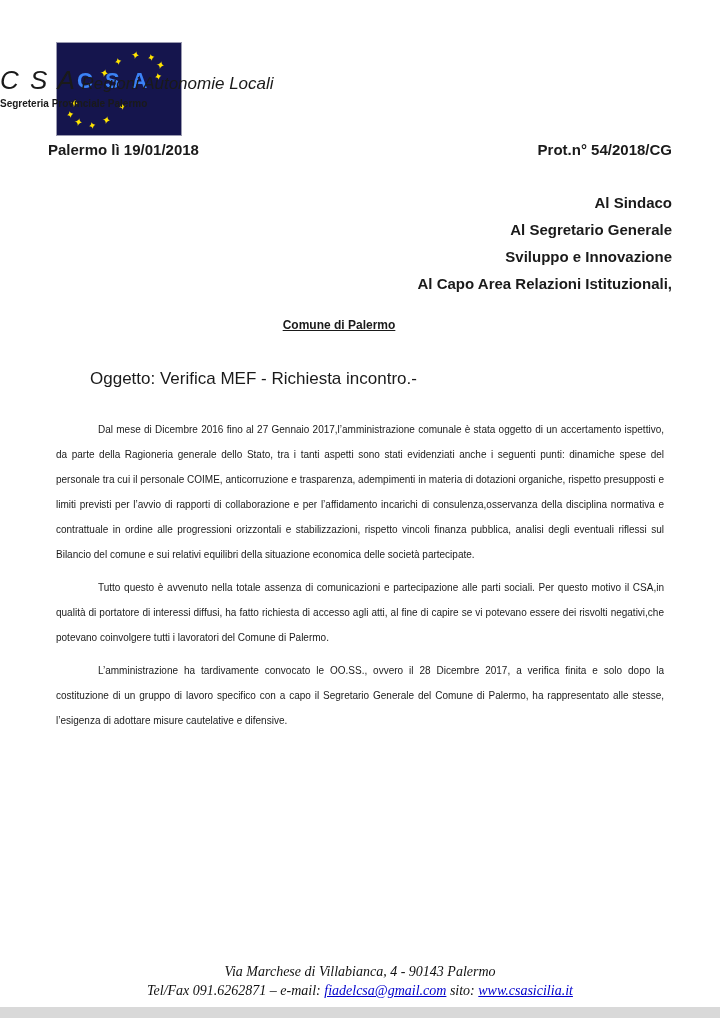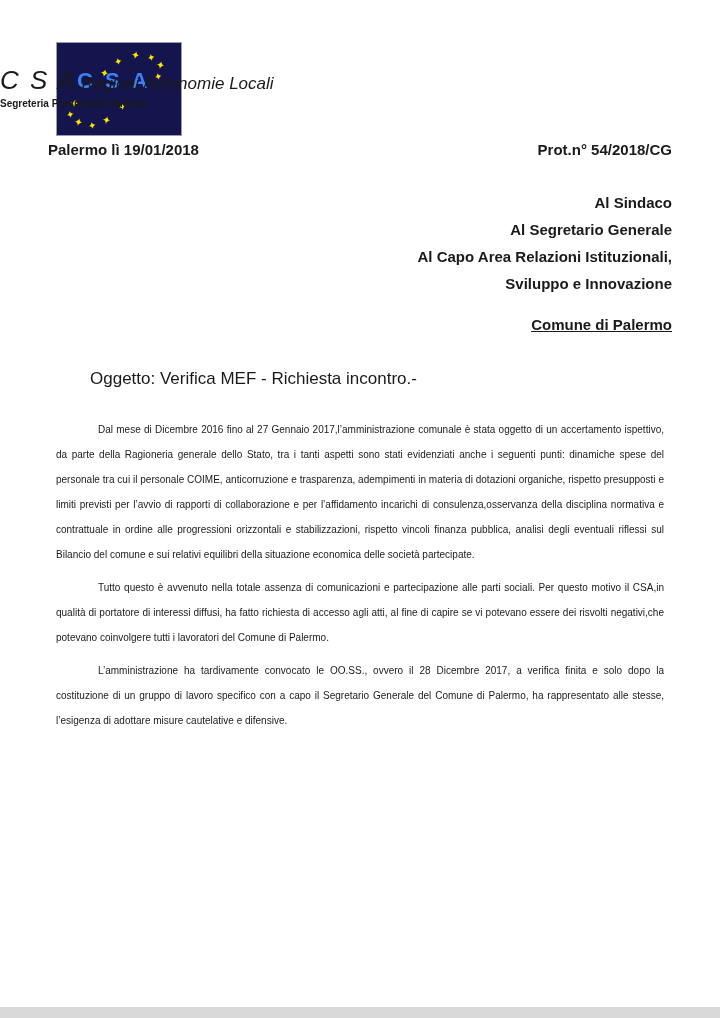--- a/index.html
+++ b/index.html
@@ -45,22 +45,22 @@
     font-size:15px;font-weight:bold;line-height:18px;gap:17px;
   }
   
   .recipients{
     margin:30px 48px 0 0;
     text-align:right;
     font-size:15px;font-weight:bold;line-height:27px;
   }
   .recipient-org{
     margin:19px 48px 0 6px;
-    text-align:right;
-    font-size:15px;font-weight:bold;text-decoration:underline;line-height:18px;
+    text-align:center;
+    font-size:12px;font-weight:bold;text-decoration:underline;line-height:18px;
   }
   
   .subject{
     margin:36px 48px 0 90px;
     font-size:17px;line-height:18px;
   }
   .body-text{margin:29px 48px 0 48px;}
   .body-text p{
     margin:8px;
     font-size:10px;line-height:25px;
@@ -112,29 +112,35 @@
   </div>
 
   <div class="meta-row">
     <span>Palermo lì 19/01/2018</span>
     <span>Prot.n° 54/2018/CG</span>
   </div>
 
   <div class="recipients">
     <div>Al Sindaco</div>
     <div>Al Segretario Generale</div>
+    <div>Sviluppo e Innovazione</div>
     <div>Al Capo Area Relazioni Istituzionali,</div>
-    <div>Sviluppo e Innovazione</div>
   </div>
 
   <div class="recipient-org">Comune di Palermo</div>
 
   <div class="subject">Oggetto: Verifica MEF - Richiesta incontro.-</div>
 
   <div class="body-text">
     <p>Dal mese di Dicembre 2016 fino al 27 Gennaio 2017,l’amministrazione comunale è stata oggetto di un accertamento ispettivo, da parte della Ragioneria generale dello Stato, tra i tanti aspetti sono stati evidenziati anche i seguenti punti: dinamiche spese del personale tra cui il personale COIME, anticorruzione e trasparenza, adempimenti in materia di dotazioni organiche, rispetto presupposti e limiti previsti per l’avvio di rapporti di collaborazione e per l’affidamento incarichi di consulenza,osservanza della disciplina normativa e contrattuale in ordine alle progressioni orizzontali e stabilizzazioni, rispetto vincoli finanza pubblica, analisi degli eventuali riflessi sul Bilancio del comune e sui relativi equilibri della situazione economica delle società partecipate.</p>
     <p>Tutto questo è avvenuto nella totale assenza di comunicazioni e partecipazione alle parti sociali. Per questo motivo il CSA,in qualità di portatore di interessi diffusi, ha fatto richiesta di accesso agli atti, al fine di capire se vi potevano essere dei risvolti negativi,che potevano coinvolgere tutti i lavoratori del Comune di Palermo.</p>
     <p>L’amministrazione ha tardivamente convocato le OO.SS., ovvero il 28 Dicembre 2017, a verifica finita e solo dopo la costituzione di un gruppo di lavoro specifico con a capo il Segretario Generale del Comune di Palermo, ha rappresentato alle stesse, l’esigenza di adottare misure cautelative e difensive.</p>
   </div>
 
+  <div class="footer">
+    <div>Via Marchese di Villabianca, 4 - 90143 Palermo</div>
+    <div>
+      <span>Tel/Fax 091.6262871 – e-mail: </span><a>fiadelcsa@gmail.com</a><span> sito: </span><a>www.csasicilia.it</a>
+    </div>
+  </div>
 
   <div class="bottom-strip"></div>
 </div>
 
 </body></html>

